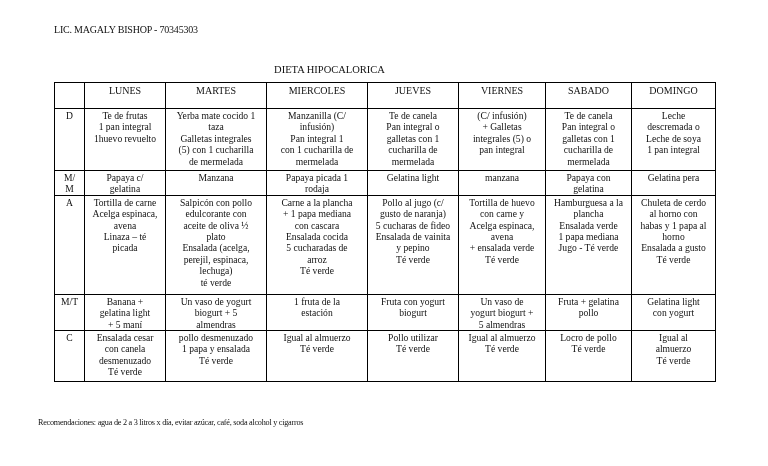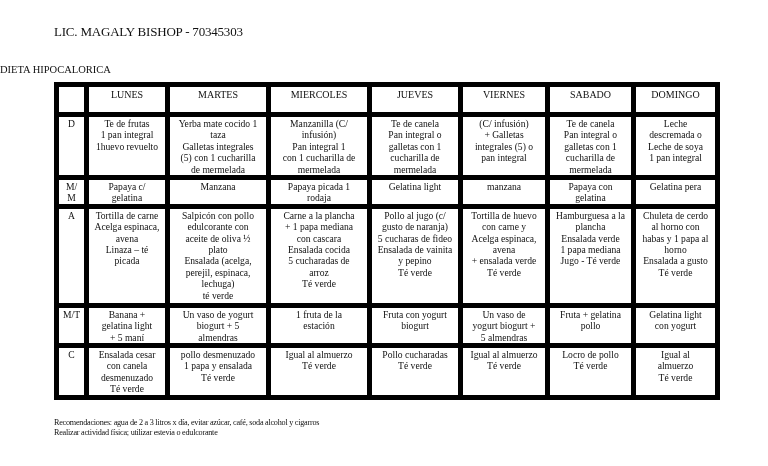--- a/index.html
+++ b/index.html
@@ -1,26 +1,26 @@
 <!DOCTYPE html>
 <html><head>
 <meta charset="utf-8">
 <style>
   html, body { margin:0; padding:0; background:#ffffff; }
   body { width:768px; height:466px; position:relative; overflow:hidden;
          font-family:"Liberation Serif", "DejaVu Serif", serif; color:#111; }
-  .author { position:absolute; left:54px; top:24px; font-size:13px; letter-spacing:-0.2px; }
-  .title { position:absolute; left:0; width:659px; top:64px; text-align:left; font-size:10.5px; }
+  .author { position:absolute; left:54px; top:24px; font-size:10px; letter-spacing:-0.2px; }
+  .title { position:absolute; left:0; width:659px; top:64px; text-align:center; font-size:10.5px; }
   table.diet { position:absolute; left:54px; top:82px; border-collapse:collapse; table-layout:fixed;
                width:661px; font-size:9.6px; line-height:11.4px; }
-  table.diet td, table.diet th { border:5px solid #000000; text-align:center; vertical-align:top;
+  table.diet td, table.diet th { border:1px solid #000000; text-align:center; vertical-align:top;
                padding:1px 2px 0 2px; font-weight:normal; overflow:hidden; }
   table.diet th { height:23px; padding-top:2px; font-size:10px; }
   .cell-line { display:block; white-space:nowrap; }
-  .recs { position:absolute; left:54px; top:418px; font-size:8.2px; line-height:10px; letter-spacing:-0.25px; }
+  .recs { position:absolute; left:38px; top:418px; font-size:8.2px; line-height:10px; letter-spacing:-0.25px; }
 </style>
 </head>
 <body>
 
 <div class="author">LIC. MAGALY BISHOP - 70345303</div>
 <div class="title">DIETA HIPOCALORICA</div>
 
 <table class="diet">
   <colgroup>
     <col style="width:30px">
@@ -236,21 +236,21 @@
         <td>
           <span class="cell-line">pollo desmenuzado</span>
           <span class="cell-line">1 papa y ensalada</span>
           <span class="cell-line">Té verde</span>
         </td>
         <td>
           <span class="cell-line">Igual al almuerzo</span>
           <span class="cell-line">Té verde</span>
         </td>
         <td>
-          <span class="cell-line">Pollo cucharadas</span>
+          <span class="cell-line">Pollo utilizar</span>
           <span class="cell-line">Té verde</span>
         </td>
         <td>
           <span class="cell-line">Igual al almuerzo</span>
           <span class="cell-line">Té verde</span>
         </td>
         <td>
           <span class="cell-line">Locro de pollo</span>
           <span class="cell-line">Té verde</span>
         </td>
@@ -258,14 +258,13 @@
           <span class="cell-line">Igual al</span>
           <span class="cell-line">almuerzo</span>
           <span class="cell-line">Té verde</span>
         </td>
       </tr>
     </tbody>
 </table>
 
 <div class="recs">
   <div>Recomendaciones: agua de 2 a 3 litros x día, evitar azúcar, café, soda alcohol y cigarros</div>
-  <div>Realizar actividad física; utilizar estevia o edulcorante</div>
 </div>
 
 </body></html>

